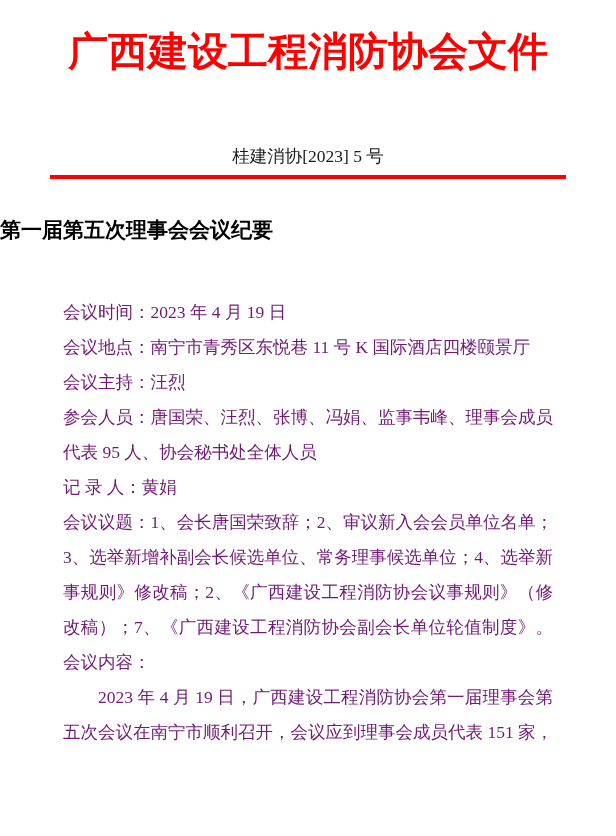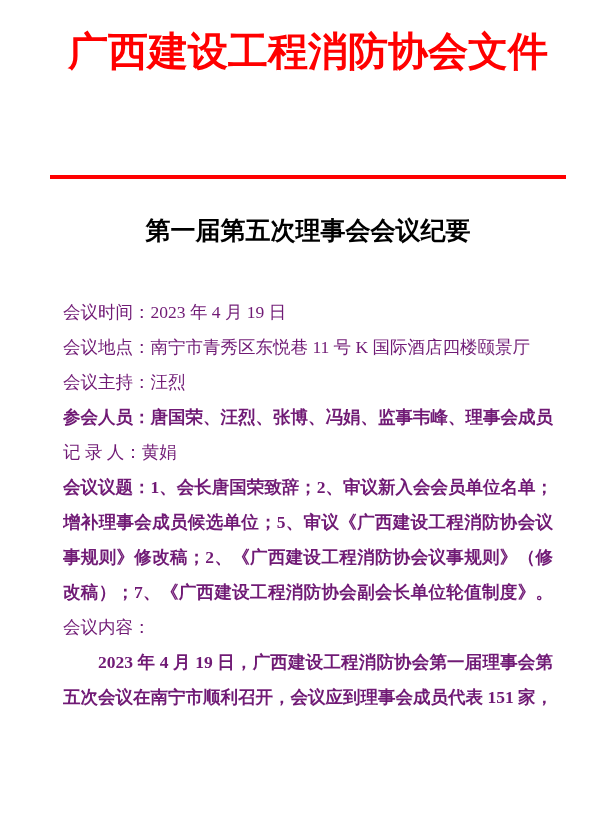--- a/index.html
+++ b/index.html
@@ -45,22 +45,22 @@
     left: 50px;
     width: 516px;
     height: 4px;
     background: #ff0000;
   }
   .doc-title {
     position: absolute;
     top: 213px;
     left: 0;
     right: 0;
-    text-align: center;
-    font-size: 25px;
+    text-align: left;
+    font-size: 21px;
     line-height: 34px;
     font-weight: 700;
     color: #000000;
     font-family: "Liberation Sans", "DejaVu Sans", sans-serif;
     white-space: nowrap;
   }
   .body-text {
     position: absolute;
     top: 295px;
     left: 63px;
@@ -74,21 +74,20 @@
     overflow: hidden;
     white-space: nowrap;
     text-align: left;
   }
   .body-line.justify {
     white-space: normal;
     text-align: justify;
     text-align-last: justify;
     -moz-text-align-last: justify;
     text-justify: inter-character;
-    font-weight: bold;
   }
   .body-line.indent {
     text-indent: 2em;
   }
   .page-number {
     position: absolute;
     top: 801px;
     left: 0;
     right: 0;
     text-align: center;
@@ -97,33 +96,35 @@
     color: #1a1a1a;
   }
 </style>
 </head>
 <body>
 
 <div class="page">
 
   <div class="org-title">广西建设工程消防协会文件</div>
 
+  <div class="doc-number">桂建消协[2023] 5 号</div>
 
   <div class="red-rule"></div>
 
   <div class="doc-title">第一届第五次理事会会议纪要</div>
 
   <div class="body-text">
     <div class="body-line">会议时间：2023 年 4 月 19 日</div>
     <div class="body-line">会议地点：南宁市青秀区东悦巷 11 号 K 国际酒店四楼颐景厅</div>
     <div class="body-line">会议主持：汪烈</div>
     <div class="body-line justify">参会人员：唐国荣、汪烈、张博、冯娟、监事韦峰、理事会成员</div>
+    <div class="body-line">代表 95 人、协会秘书处全体人员</div>
     <div class="body-line">记 录 人：黄娟</div>
     <div class="body-line justify">会议议题：1、会长唐国荣致辞；2、审议新入会会员单位名单；</div>
-    <div class="body-line justify">增补理事会成员候选单位；5、审议《广西建设工程消防协会议</div>
+    <div class="body-line justify">3、选举新增补副会长候选单位、常务理事候选单位；4、选举新</div>
     <div class="body-line justify">事规则》修改稿；2、《广西建设工程消防协会议事规则》（修</div>
     <div class="body-line justify">改稿）；7、《广西建设工程消防协会副会长单位轮值制度》。</div>
     <div class="body-line">会议内容：</div>
     <div class="body-line justify indent">2023 年 4 月 19 日，广西建设工程消防协会第一届理事会第</div>
     <div class="body-line justify">五次会议在南宁市顺利召开，会议应到理事会成员代表 151 家，</div>
   </div>
 
   <div class="page-number">1</div>
 
 </div>

